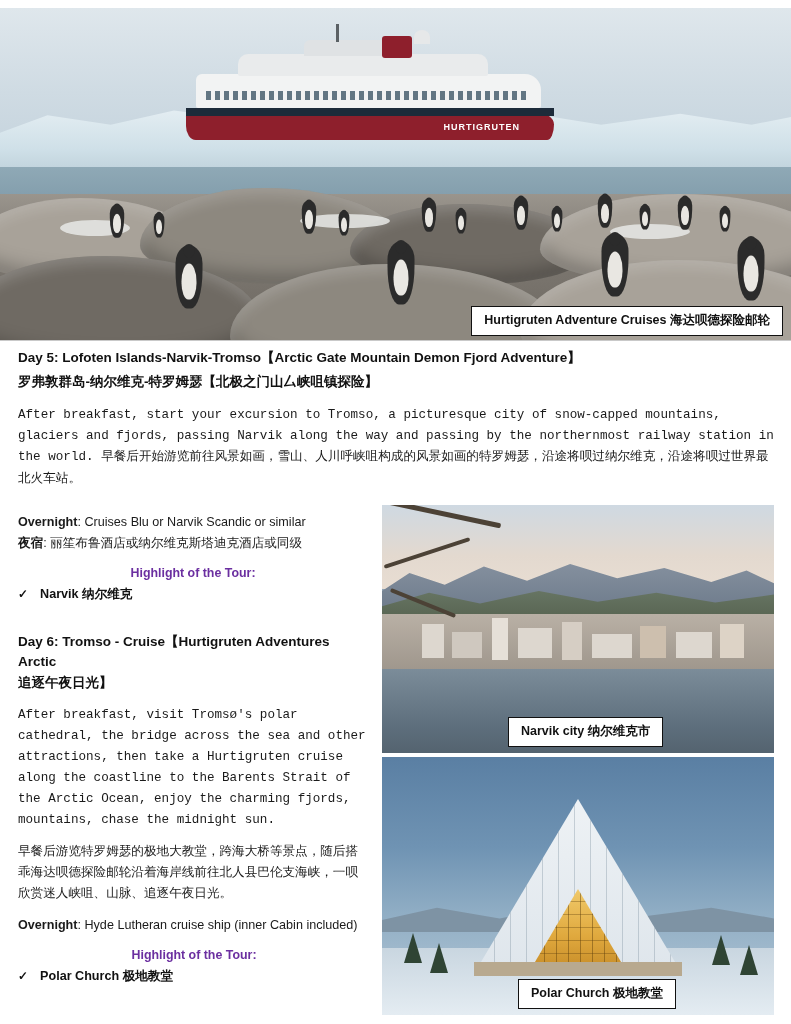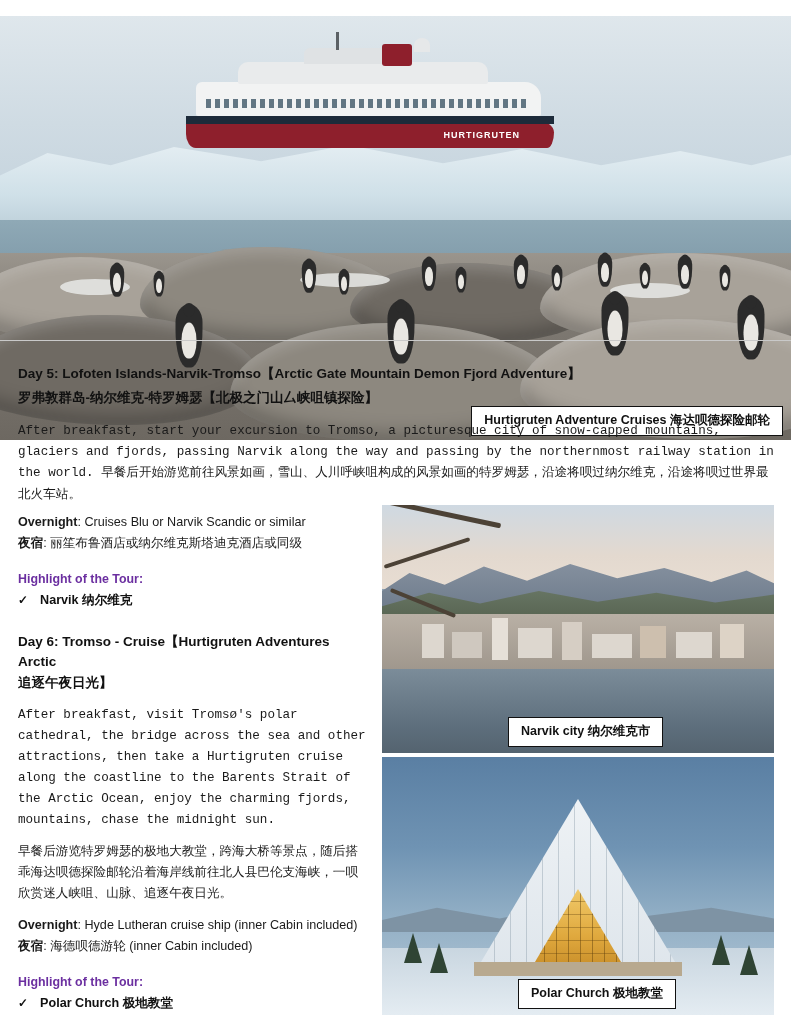--- a/index.html
+++ b/index.html
@@ -20,24 +20,23 @@
     height: 1024px;
     position: relative;
   }
 
   
   .hero {
     position: absolute;
     left: 0;
     top: 8px;
     width: 791px;
-    height: 424px;
+    height: 332px;
     overflow: hidden;
     background: #9fb8c8;
-    margin-top: 8px;
   }
   .hero-sky {
     position: absolute; left:0; top:0; width:100%; height:46%;
     background: linear-gradient(180deg,#dfe7ec 0%, #cfdbe3 55%, #c4d3dd 100%);
   }
   .hero-icewall {
     position: absolute; left:0; top:28%; width:100%; height:24%;
     background: linear-gradient(180deg,#e8f0f4 0%, #cfe0e8 60%, #b9ccd6 100%);
     clip-path: polygon(0% 40%, 6% 18%, 14% 30%, 22% 12%, 33% 26%, 44% 10%,
                        56% 28%, 66% 14%, 76% 30%, 86% 16%, 95% 30%, 100% 20%,
@@ -149,21 +148,20 @@
     font-family: "Liberation Sans", sans-serif;
   }
   .cap-hero { right: 8px; bottom: 4px; }
 
   
   .content {
     position: absolute;
     left: 18px;
     top: 348px;
     width: 756px;
-    margin-top: 16px;
   }
   .hr {
     position:absolute; left:0; top:340px; width:791px; height:1px; background:#c9c9c9;
   }
   .h-day {
     font-size: 13.5px;
     font-weight: bold;
     color: #111;
     margin: 0 0 4px 0;
     line-height: 1.45;
@@ -185,21 +183,22 @@
   .overnight-block {
     font-size: 12.6px;
     line-height: 1.66;
     margin: 0 0 12px 0;
   }
   .bold { font-weight: bold; }
   .highlight-title {
     font-size: 12.4px;
     font-weight: bold;
     color: #6b2fa0;
-    margin: 18px 0 6px 0;
+    margin: 12px 0 6px 0;
+    text-align: center;
   }
   .highlight-item {
     font-size: 12.6px;
     font-weight: bold;
     color: #111;
     margin: 0 0 4px 0;
     display: flex;
     gap: 12px;
     align-items: baseline;
   }
@@ -387,23 +386,20 @@
 
   <div class="col-left">
     <div class="h-day">Day 6: Tromso - Cruise【Hurtigruten Adventures Arctic</div>
     <div class="h-day-cn">追逐午夜日光】</div>
     <p class="body">After breakfast, visit Tromsø's polar cathedral, the bridge across the sea and other attractions, then take a Hurtigruten cruise along the coastline to the Barents Strait of the Arctic Ocean, enjoy the charming fjords, mountains, chase the midnight sun.</p>
     <p class="body">早餐后游览特罗姆瑟的极地大教堂，跨海大桥等景点，随后搭乖海达呗德探险邮轮沿着海岸线前往北人县巴伦支海峡，一呗欣赏迷人峡咀、山脉、追逐午夜日光。</p>
     <div class="overnight-block">
       <div>
         <span class="bold">Overnight</span><span>: Hyde Lutheran cruise ship (inner Cabin included)</span>
       </div>
-      <div>
-        <span class="bold">夜宿</span><span>: 海德呗德游轮 (inner Cabin included)</span>
-      </div>
     </div>
     <div class="highlight-title">Highlight of the Tour:</div>
     <div class="highlight-item">
       <span class="check">✓</span>
       <span>Polar Church 极地教堂</span>
     </div>
   </div>
 
   <div class="img-narvik">
     <div class="narvik-sky"></div>

